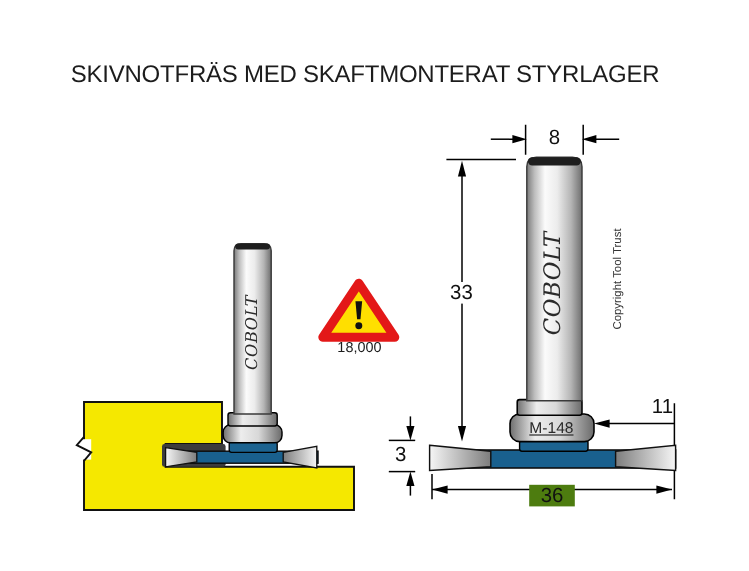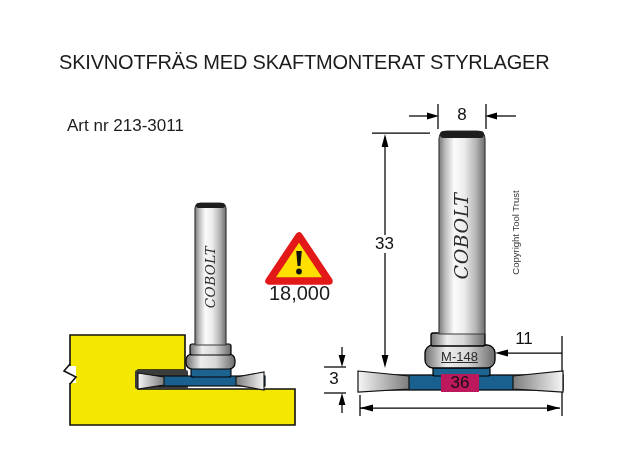--- a/index.html
+++ b/index.html
@@ -3,27 +3,27 @@
 <meta charset="utf-8">
 <style>
   html,body{margin:0;padding:0;background:#fff;}
   .canvas{
     position:relative;width:624px;height:476px;background:#ffffff;overflow:hidden;
     font-family:"Liberation Sans",sans-serif;color:#1a1a1a;margin-left:12px;
   }
   .abs{position:absolute;}
   .title{left:47px;top:51px;font-size:20px;letter-spacing:-0.2px;white-space:nowrap;color:#1c1c1c;}
   .artnr{left:55px;top:116px;font-size:17px;color:#1c1c1c;}
-  .rpm{left:250px;top:282px;width:75px;text-align:center;font-size:20px;color:#1c1c1c;}
+  .rpm{left:250px;top:282px;width:75px;text-align:center;font-size:12px;color:#1c1c1c;}
   .dim{font-size:17px;color:#111;text-align:center;line-height:1.05;}
   .d8{left:436px;top:106px;width:28px;}
   .d37{left:357px;top:235px;width:31px;background:#fff;}
-  .d11{left:497px;top:330px;width:30px;}
+  .d11{left:525px;top:330px;width:30px;}
   .d3{left:311px;top:370px;width:22px;}
-  .d36{left:429px;top:374px;width:38px;background:#be185d;}
+  .d36{left:429px;top:404px;width:38px;background:#4d7c0f;}
   .m148{left:419px;top:349px;width:57px;text-align:center;font-size:13px;color:#2a2a2a;text-decoration:underline;}
   .brand{font-family:"DejaVu Serif","Liberation Serif",serif;font-style:italic;color:#2b2b2b;
          text-align:center;transform:rotate(-90deg);white-space:nowrap;}
   .brand-left{left:158px;top:269px;width:80px;height:16px;font-size:13.5px;letter-spacing:0.5px;}
   .brand-right{left:402px;top:224px;width:96px;height:24px;font-size:19px;letter-spacing:0.5px;}
   .copyright{left:444px;top:226px;width:120px;height:13px;font-size:9.5px;color:#333;
              text-align:center;transform:rotate(-90deg);white-space:nowrap;
              font-family:"Liberation Sans",sans-serif;}
   svg{position:absolute;left:0;top:0;}
 </style>
@@ -123,21 +123,20 @@
 
       <rect x="421" y="367" width="57" height="9" rx="2" fill="#1c6390" stroke="#000" stroke-width="1.2"></rect>
       <rect x="413" y="345" width="70" height="23" rx="8" fill="url(#gBear)" stroke="#000" stroke-width="1.3"></rect>
       <rect x="419" y="333" width="54" height="13" rx="2" fill="url(#gBear)" stroke="#000" stroke-width="1.3"></rect>
       <path d="M427,139 Q427,131 435,131 L465,131 Q473,131 473,139 L473,334 L427,334 Z" fill="url(#gShaft)" stroke="#3a3a3a" stroke-width="1.2"></path>
       <rect x="428" y="131" width="44" height="7" rx="3.5" fill="#1e1e1e"></rect>
     </g>
   </svg>
 
   <div class="abs title">SKIVNOTFRÄS MED SKAFTMONTERAT STYRLAGER</div>
-  <div class="abs artnr">Art nr 213-3011</div>
   <div class="abs rpm">18,000</div>
 
   <div class="abs dim d8">8</div>
   <div class="abs dim d37">33</div>
   <div class="abs dim d11">11</div>
   <div class="abs dim d3">3</div>
   <div class="abs dim d36">36</div>
 
   <div class="abs m148">M-148</div>
   <div class="abs brand brand-left">COBOLT</div>

